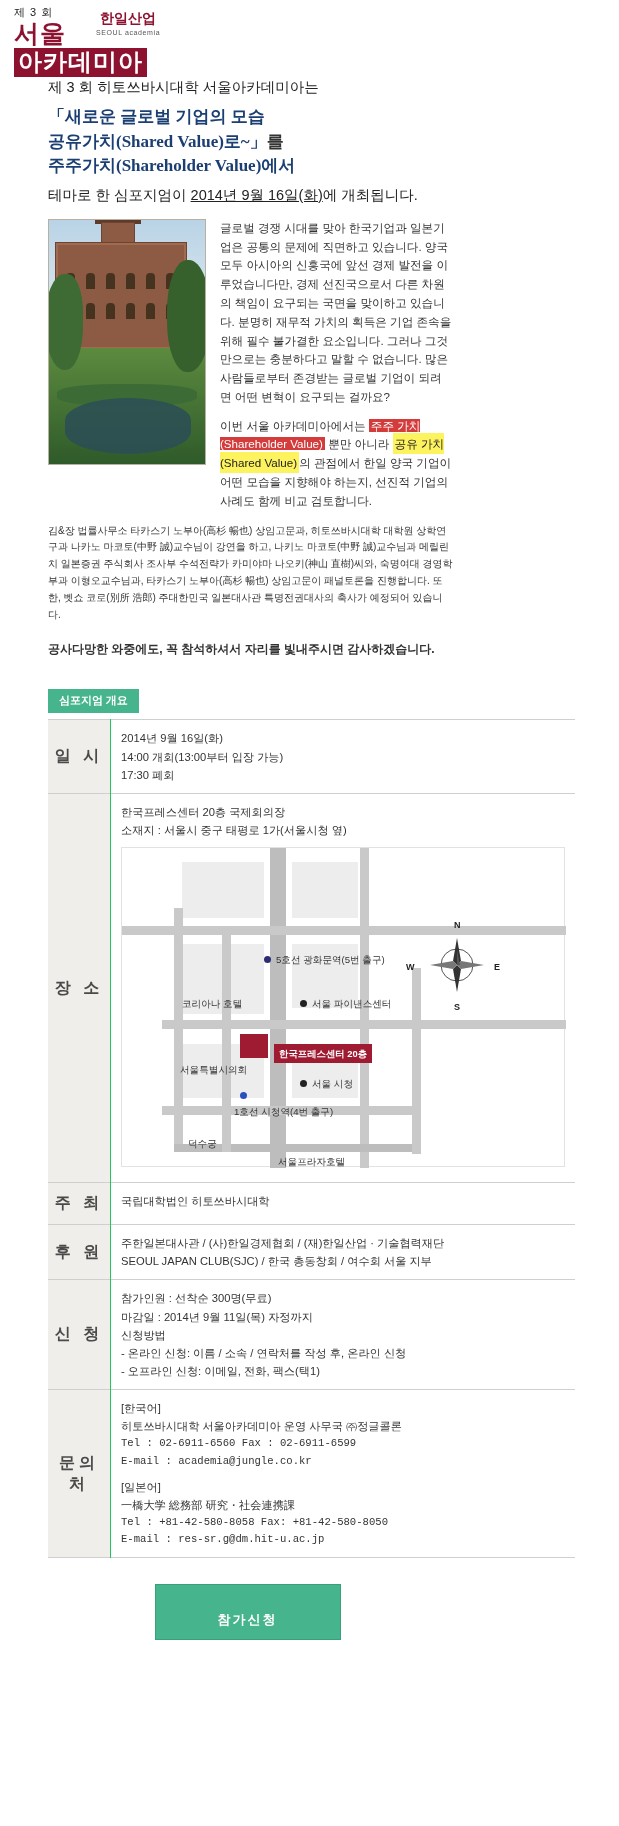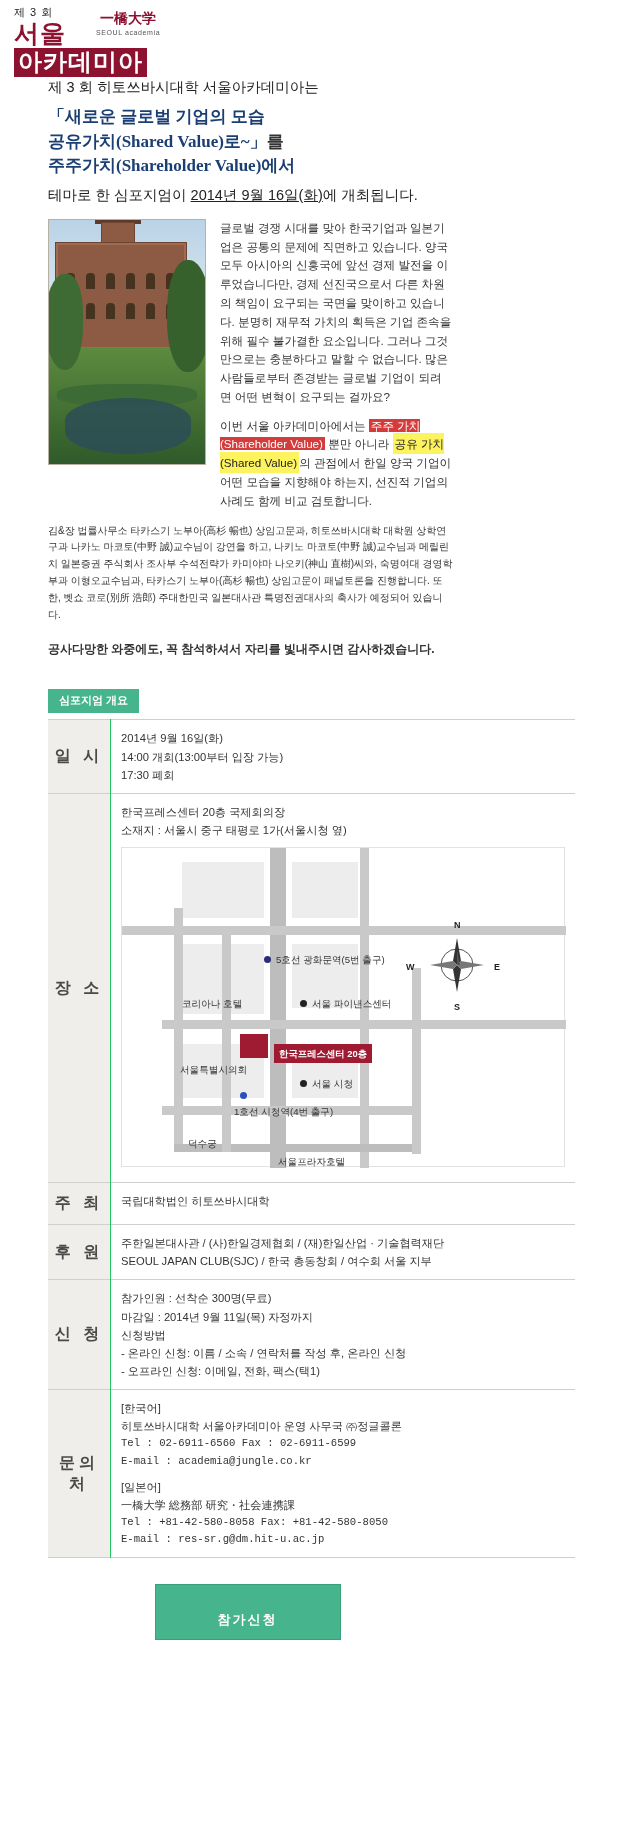--- a/index.html
+++ b/index.html
@@ -89,21 +89,21 @@
   .hl-red { background: #d43c3c; color: #fff; padding: 0 2px; }
   .hl-yellow { background: #fdf35e; color: #222; padding: 4px 2px; }
 
   .para { padding: 12px 42px 0 48px; font-size: 10px; line-height: 1.68; color: #333; }
   .para.strong { font-weight: bold; padding-top: 16px; font-size: 12px; }
 
   
   .sec-label-wrap { padding: 30px 0 6px 48px; }
   .sec-label {
     display: inline-block; background: #46b48c; color: #fff;
-    font-size: 11px; font-weight: bold; padding: 4px 11px 5px 11px;
+    font-size: 11px; font-weight: bold; padding: 4px 11px 5px 11px; font-family: Liberation Serif, serif;
   }
 
   
   .tbl { margin: 0 14px 0 48px; width: 527px; border-collapse: collapse; border-top: 1px solid #cfcfcf; }
   .tbl tr { border-bottom: 1px solid #cfcfcf; }
   .tbl th {
     width: 66px; background: #f0eeea; color: #4a4a4a; font-size: 16px; font-weight: bold;
     text-align: center; vertical-align: middle; letter-spacing: 4px; padding: 10px 2px;
     border-right: 1px solid #22c55e;
   }
@@ -149,21 +149,21 @@
 
   <div class="header">
     <div class="logo-block">
       <div class="logo-no">제 3 회</div>
       <div class="logo-main">
         <span class="logo-seoul">서울</span>
       </div>
       <div class="logo-aca">아카데미아</div>
     </div>
     <div class="univ-block">
-      <div class="univ-kanji">一橋大学</div>
+      <div class="univ-kanji">한일산업</div>
       <div class="univ-rom">SEOUL academia</div>
     </div>
   </div>
 
   <div class="title-wrap">
     <div class="t-line1">제 3 회 히토쓰바시대학 서울아카데미아는</div>
     <div class="t-big"><span>「</span><span>새로운 글로벌 기업의 모습</span></div>
     <div class="t-big"><span>공유가치(Shared Value)로~」</span><span class="plain">를</span></div>
     <div class="t-big">주주가치(Shareholder Value)에서</div>
     <div class="t-line-last"><span>테마로 한 심포지엄이 </span><span class="u">2014년 9월 16일(화)</span><span>에 개최됩니다.</span></div>

